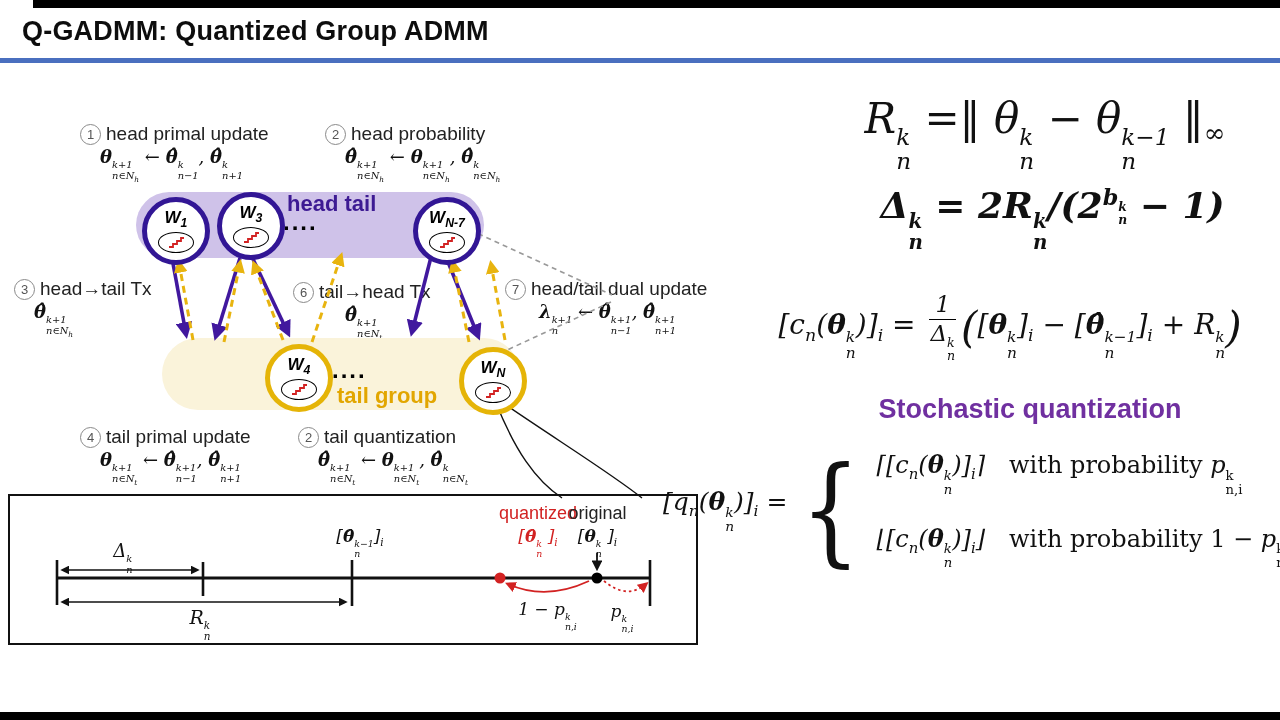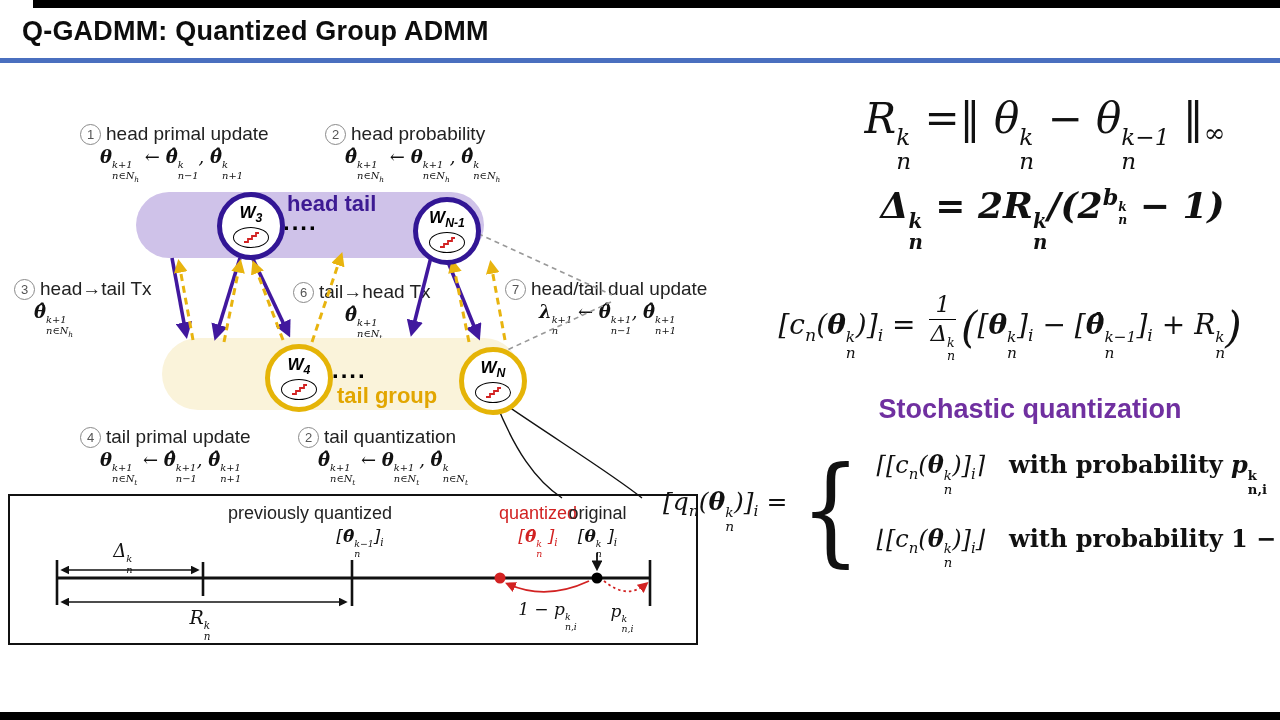--- a/index.html
+++ b/index.html
@@ -10,21 +10,21 @@
   .bar.bottom{top:712px;height:8px;}
   .notch{position:absolute;left:0;top:0;width:33px;height:8px;background:#fff;}
 
   .title{position:absolute;left:22px;top:16px;font-size:27px;font-weight:bold;color:#0d0d0d;letter-spacing:0.2px;}
   .rule{position:absolute;left:0;top:58px;width:1280px;height:5px;background:#4a6fbf;}
 
   
   .m{font-family:"DejaVu Serif","Liberation Serif",serif;font-style:italic;color:#111;}
   .m b{font-weight:bold;}
   .m sup,.m sub{font-size:0.62em;}
-  .rm{font-style:normal;font-weight:bold;}
+  .rm{font-style:normal;}
   .rm i{font-style:italic;}
   .ss{display:inline-flex;flex-direction:column;align-items:flex-start;font-size:0.55em;
       line-height:1.05;vertical-align:-0.52em;}
   .ss sub{font-size:0.75em;}
   .frac{display:inline-flex;flex-direction:column;align-items:center;vertical-align:middle;
         font-size:0.82em;line-height:1.2;margin:0 5px;}
   .fn{border-bottom:1.6px solid #000;padding:0 6px;}
   .big{font-size:1.5em;font-weight:normal;vertical-align:-0.18em;}
 
   
@@ -184,30 +184,38 @@
           <span>k</span>
           <span>n∈N<sub>t</sub></span>
         </span></div>
   </div>
 
   <div class="grect head-rect"></div>
   <div class="grect tail-rect"></div>
   <div class="glabel head-label">head tail</div>
   <div class="glabel tail-label">tail group</div>
 
+  <div class="node head" style="left:142px;top:197px;">
+    <span class="nlabel">W<sub>1</sub></span>
+    <span class="oval">
+        <svg width="17" height="11">
+          <path d="M1,10 h4 v-3 h4 v-3 h4 v-3 h3" stroke="#d22222" fill="none" stroke-width="1.8"></path>
+        </svg>
+      </span>
+  </div>
   <div class="node head" style="left:217px;top:192px;">
     <span class="nlabel">W<sub>3</sub></span>
     <span class="oval">
         <svg width="17" height="11">
           <path d="M1,10 h4 v-3 h4 v-3 h4 v-3 h3" stroke="#d22222" fill="none" stroke-width="1.8"></path>
         </svg>
       </span>
   </div>
   <div class="node head" style="left:413px;top:197px;">
-    <span class="nlabel">W<sub>N-1</sub></span>
+    <span class="nlabel">W<sub>N-7</sub></span>
     <span class="oval">
         <svg width="17" height="11">
           <path d="M1,10 h4 v-3 h4 v-3 h4 v-3 h3" stroke="#d22222" fill="none" stroke-width="1.8"></path>
         </svg>
       </span>
   </div>
   <div class="node tail" style="left:265px;top:344px;">
     <span class="nlabel">W<sub>4</sub></span>
     <span class="oval">
         <svg width="17" height="11">
@@ -284,21 +292,20 @@
     <circle cx="500" cy="578" r="5.5" fill="#d22222" stroke="none"></circle>
     <circle cx="597" cy="578" r="5.5" fill="#000" stroke="none"></circle>
 
     <g stroke="#d22222" fill="none">
       <path d="M589,581 Q546,601 508,584" stroke-width="1.8" marker-end="url(#aR)"></path>
       <path d="M604,581 Q627,600 646,584" stroke-width="1.8" stroke-dasharray="2.5 3" marker-end="url(#aR)"></path>
     </g>
   </svg>
 
   <div class="qbox"></div>
-  <div class="plabel" style="left:220px;top:503px;width:180px;">previously quantized</div>
   <div class="pmath m" style="left:320px;top:526px;width:80px;">[<b>θ̂</b><span class="ss">
         <span>k−1</span>
         <span>n</span>
       </span>]<sub>i</sub></div>
   <div class="plabel red" style="left:450px;top:503px;width:92px;">quantized</div>
   <div class="pmath m red" style="left:448px;top:526px;width:96px;">[<b>θ̂</b><span class="ss">
         <span>k</span>
         <span>n</span>
       </span>&nbsp;]<sub>i</sub></div>
   <div class="plabel" style="left:550px;top:503px;width:95px;">original</div>

